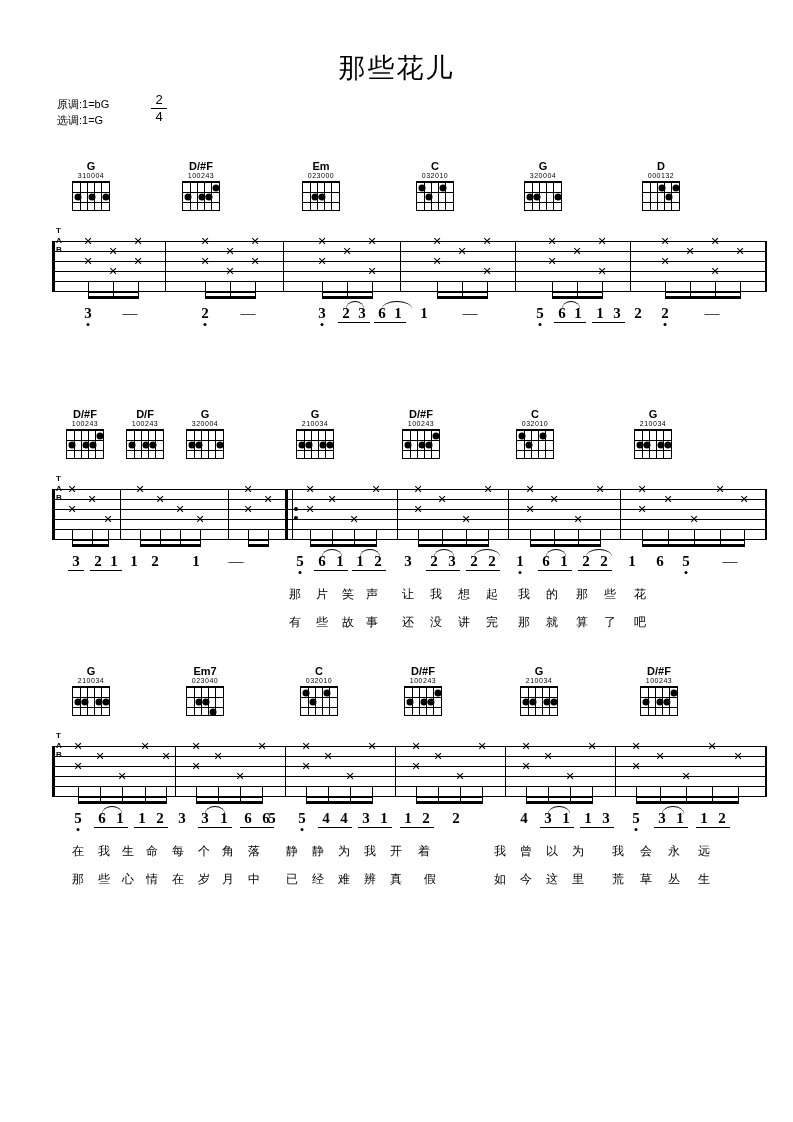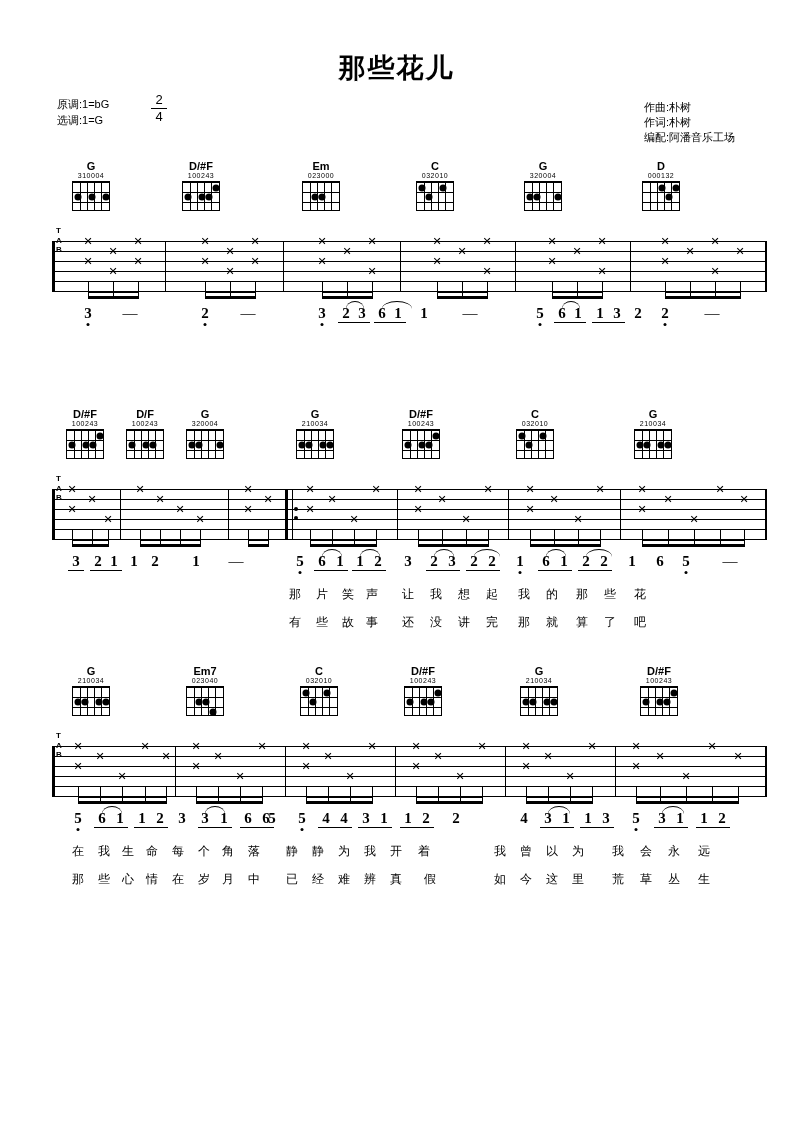--- a/index.html
+++ b/index.html
@@ -1,20 +1,20 @@
 <!DOCTYPE html>
 <html><head>
 <meta charset="utf-8">
 <style>
   html,body{margin:0;padding:0;background:#fff;}
   body{width:793px;height:1122px;font-family:"Liberation Sans",sans-serif;color:#000;position:relative;overflow:hidden;}
   .sheet{position:relative;width:793px;height:1122px;}
 
   
-  .title{position:absolute;top:50px;left:0;width:793px;text-align:center;font-size:27px;font-weight:bold;letter-spacing:2px;}
+  .title{position:absolute;top:50px;left:0;width:793px;text-align:center;font-size:27px;font-weight:normal;letter-spacing:2px;}
   .subtitle{position:absolute;top:86px;left:0;width:793px;text-align:center;font-size:13px;}
   .keyblock{position:absolute;top:96px;left:57px;font-size:11px;line-height:16px;}
   .meter{position:absolute;top:93px;left:148px;width:22px;text-align:center;font-size:13px;line-height:14px;}
   .meter .num{display:block;}
   .meter .bar{display:block;width:16px;height:1px;background:#000;margin:1px auto;}
   .credits{position:absolute;top:100px;right:58px;font-size:11px;line-height:15px;text-align:left;}
 
   
   .system{position:absolute;left:0;width:793px;}
   .sys1{top:160px;}
@@ -69,25 +69,20 @@
     <div>原调:1=bG</div>
     <div>选调:1=G</div>
   </div>
 
   <div class="meter">
     <span class="num">2</span>
     <span class="bar"></span>
     <span class="num">4</span>
   </div>
 
-  <div class="credits">
-    <div>作曲:朴树</div>
-    <div>作词:朴树</div>
-    <div>编配:阿潘音乐工场</div>
-  </div>
 
   <div class="system sys1">
     <div class="chords">
 
       <div class="chord" style="left:68px;">
         <div class="cname">G</div>
         <div class="cfing">310004</div>
         <div class="grid">
           <div class="v" style="left:7px"></div>
             <div class="v" style="left:14px"></div>

